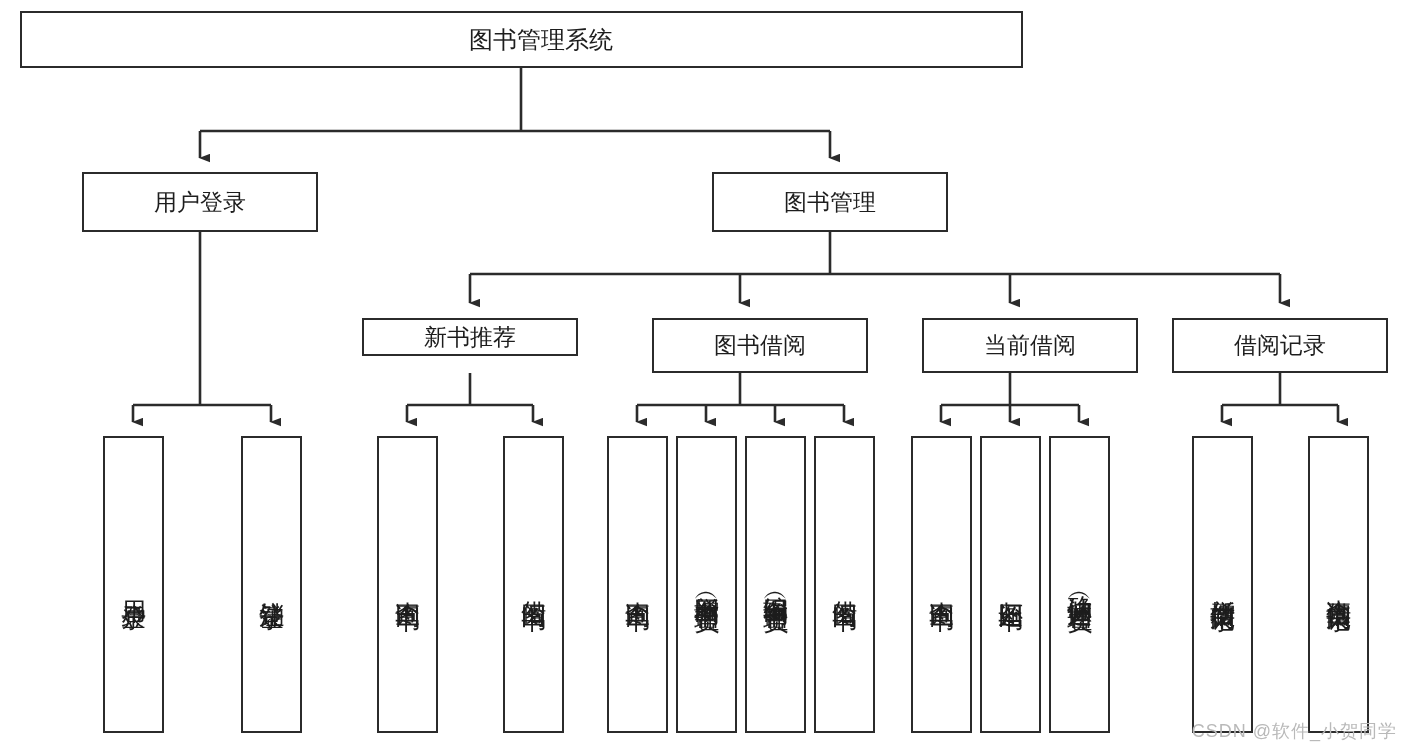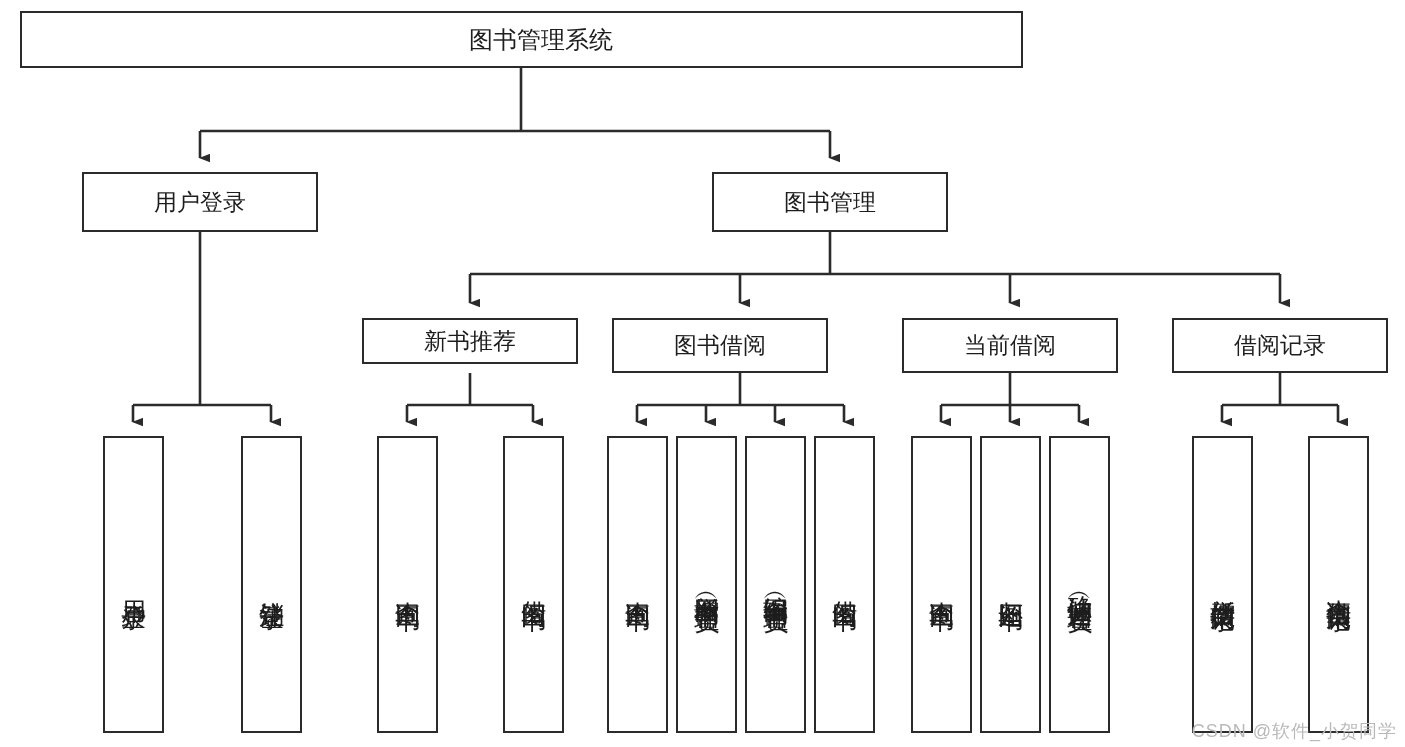--- a/index.html
+++ b/index.html
@@ -122,27 +122,27 @@
     <span>图书管理系统</span>
   </div>
 
   <div class="node h" style="left:82px;top:172px;width:236px;height:60px;">
     <span>用户登录</span>
   </div>
   <div class="node h" style="left:712px;top:172px;width:236px;height:60px;justify-content:center;">
     <span>图书管理</span>
   </div>
 
-  <div class="node h" style="left:362px;top:318px;width:216px;height:46px;">
+  <div class="node h" style="left:362px;top:318px;width:216px;height:38px;">
     <span>新书推荐</span>
   </div>
-  <div class="node h" style="left:612px;top:318px;width:216px;height:55px;">
+  <div class="node h" style="left:652px;top:318px;width:216px;height:55px;">
     <span>图书借阅</span>
   </div>
-  <div class="node h" style="left:902px;top:318px;width:216px;height:55px;">
+  <div class="node h" style="left:922px;top:318px;width:216px;height:55px;">
     <span>当前借阅</span>
   </div>
   <div class="node h" style="left:1172px;top:318px;width:216px;height:55px;text-align:center;">
     <span>借阅记录</span>
   </div>
 
   <div class="node leaf" style="left:103px;top:436px;width:61px;height:297px;">
     <span>用户登录</span>
   </div>
   <div class="node leaf" style="left:241px;top:436px;width:61px;height:297px;">

